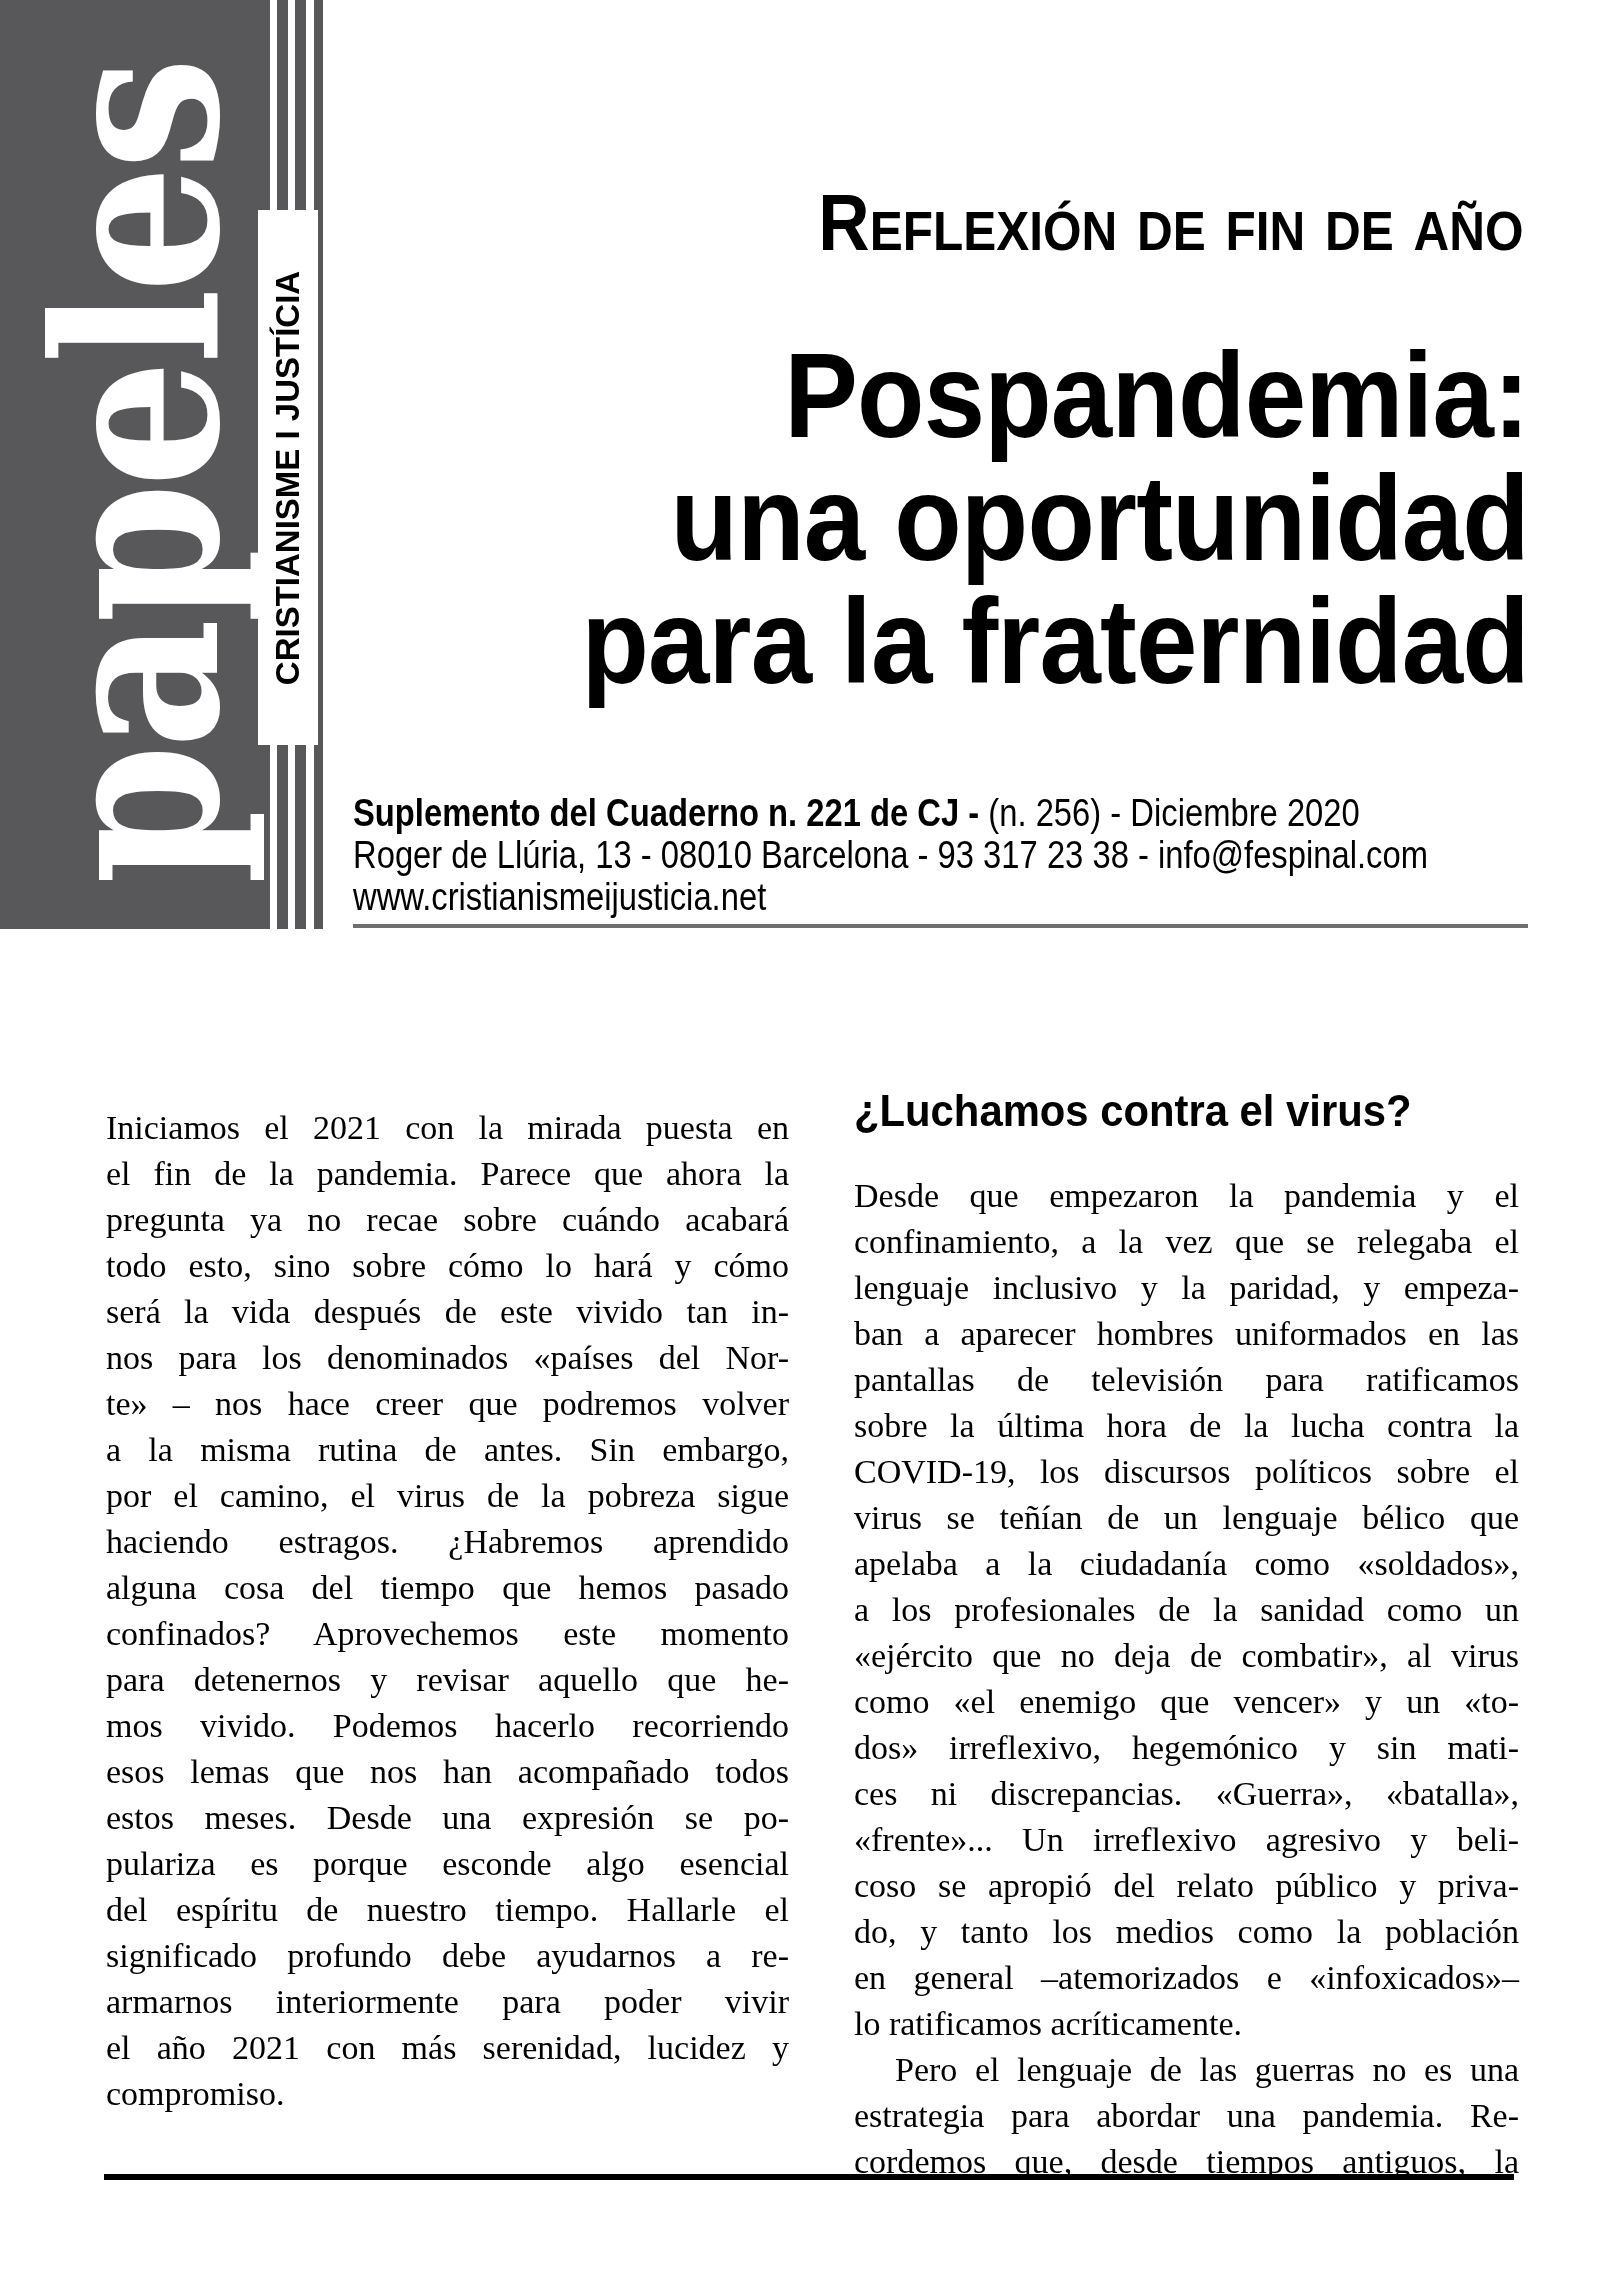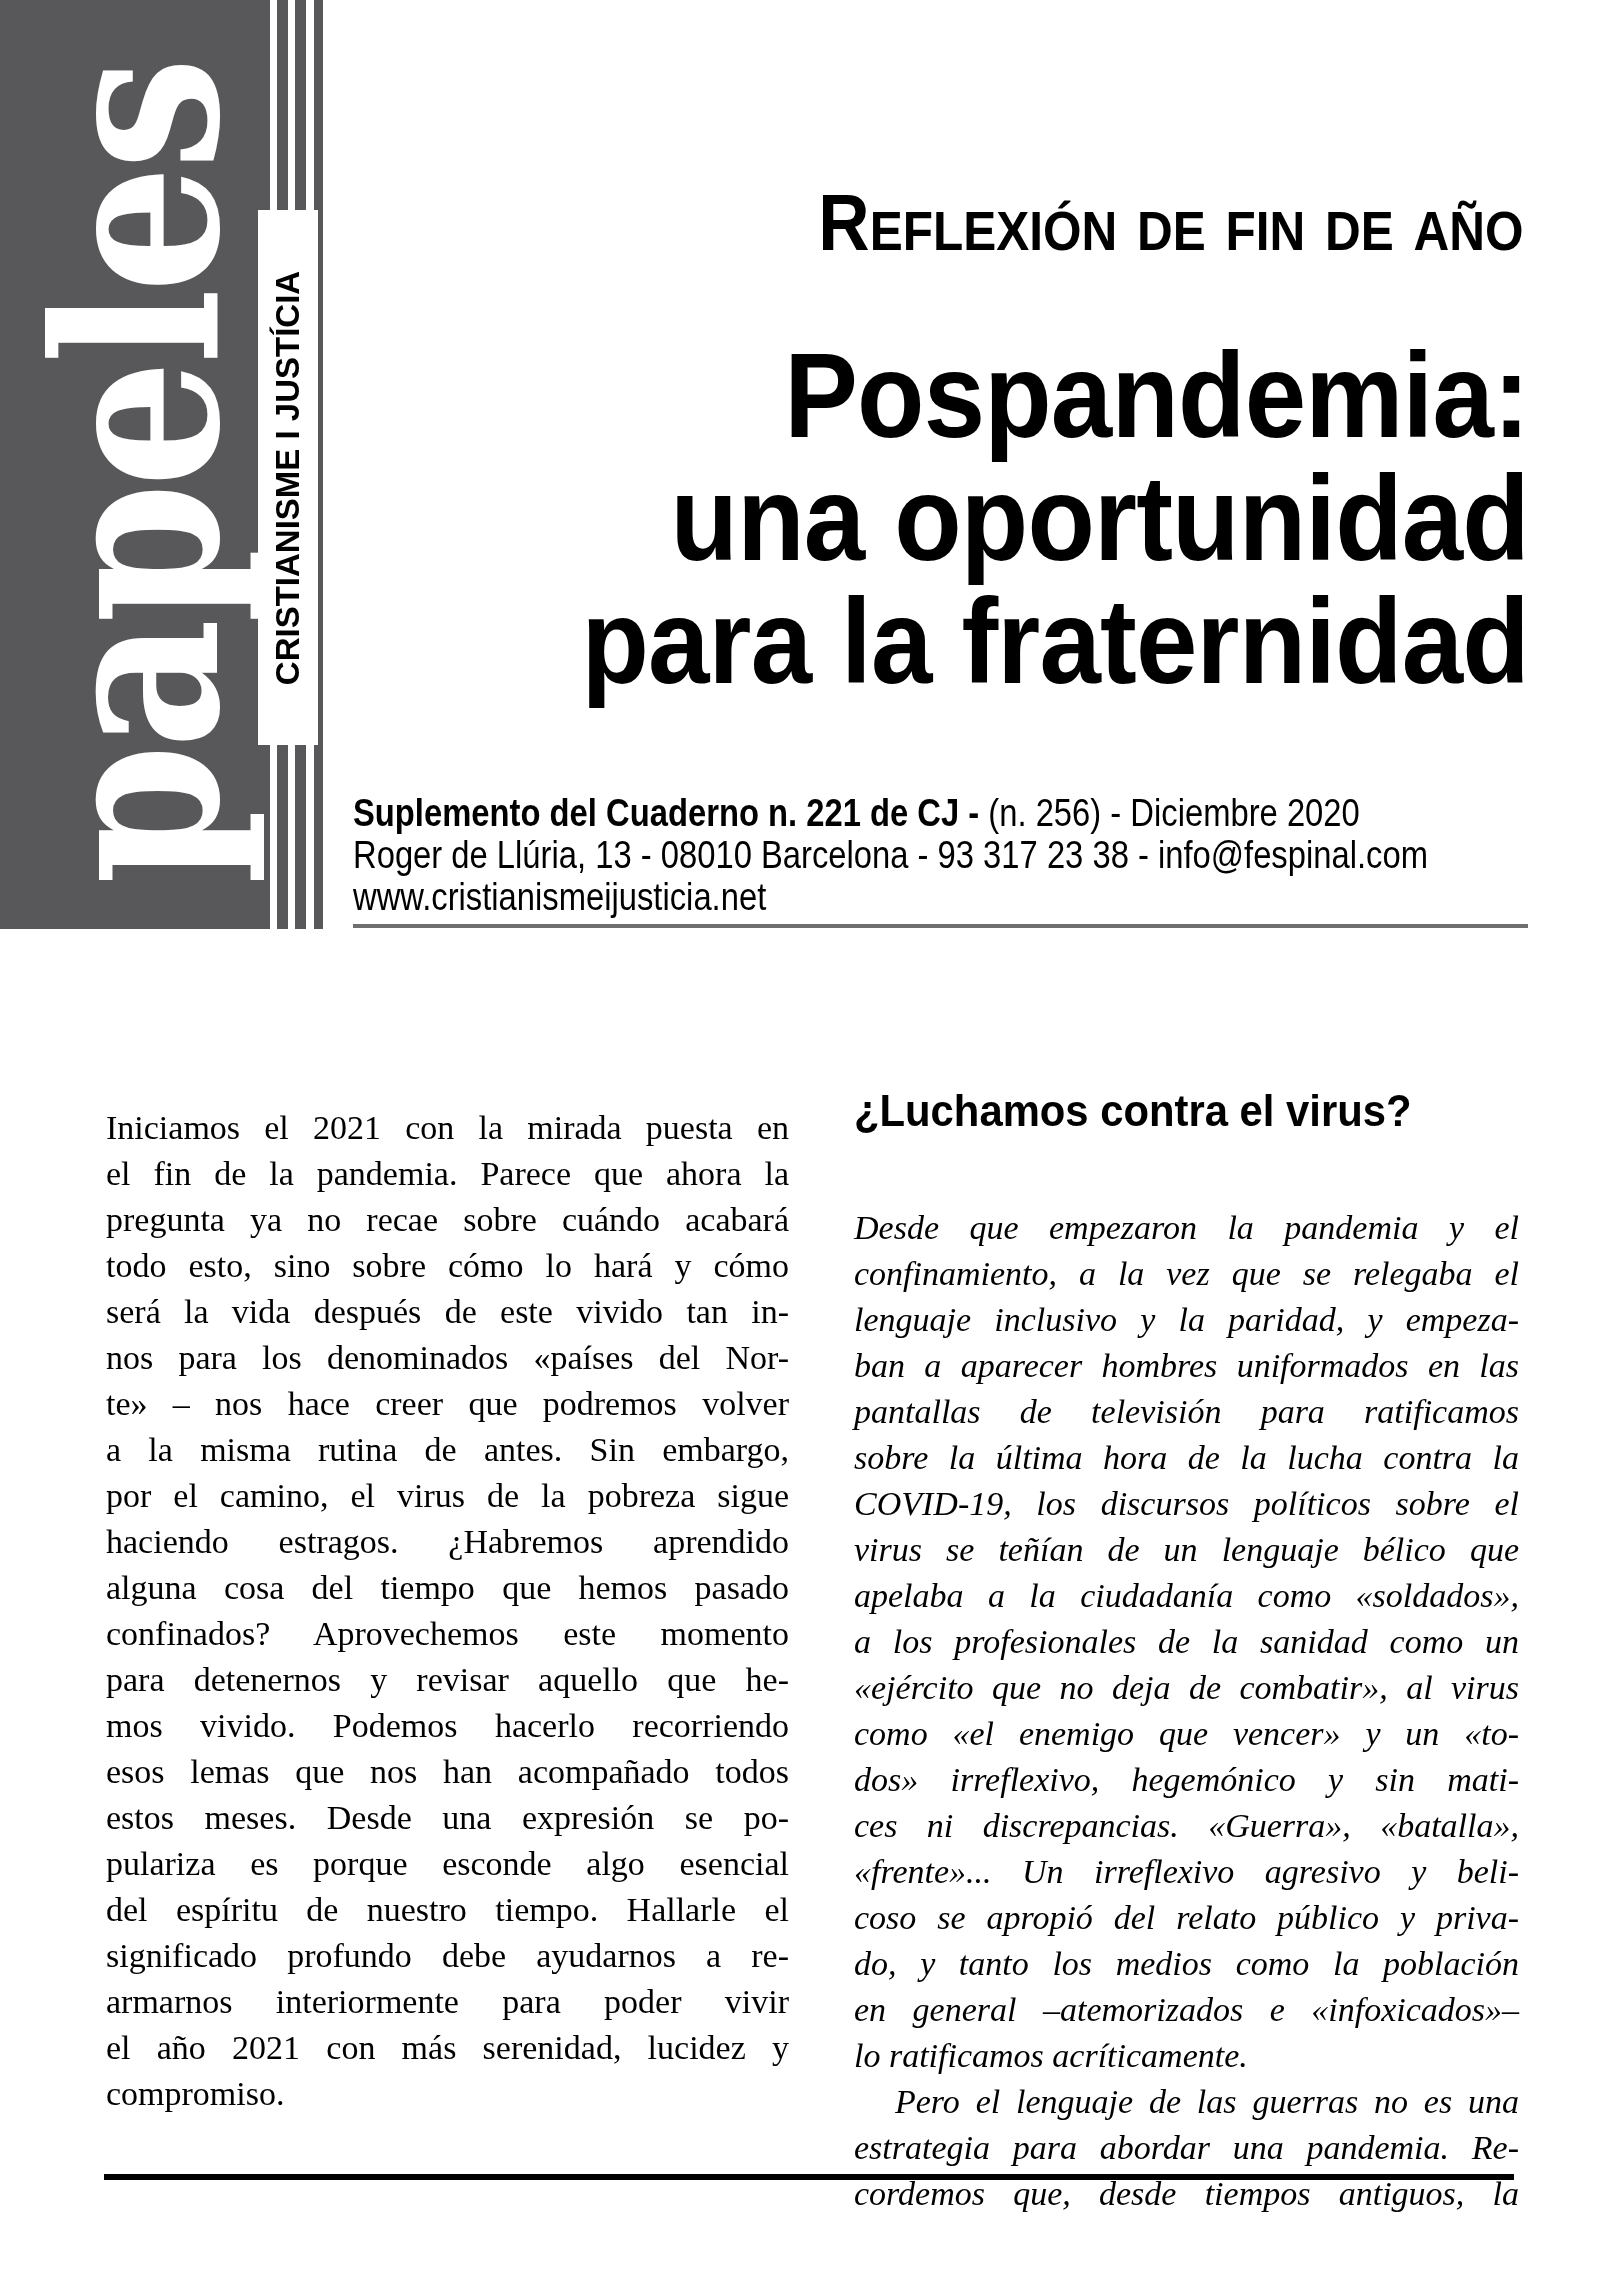--- a/index.html
+++ b/index.html
@@ -54,21 +54,21 @@
   }
   .issue-info .b{font-weight:bold;}
   .header-rule{position:absolute;left:353px;top:924px;width:1175px;height:3.7px;}
   
   .bodycol{
     position:absolute;
     font-family:"Liberation Serif",serif;
     font-size:34px;line-height:46px;
   }
   .col-left{left:106px;top:1073px;width:683px;margin-top:32px;}
-  .col-right{left:854px;top:1205px;width:665px;font-style:italic;}
+  .col-right{left:854px;top:1173px;width:665px;}
   .col-heading{
     position:absolute;left:854px;top:1085px;
     font-weight:bold;font-size:44px;line-height:51px;
     transform:scaleX(0.95);transform-origin:left center;
     white-space:nowrap;
   }
   .jline{text-align:justify;text-align-last:justify;}
   .jline.pend{text-align-last:left;}
   .jline.indent{text-indent:41px;}
   .bottom-rule{position:absolute;left:104px;top:2174px;width:1410px;height:5.5px;}

